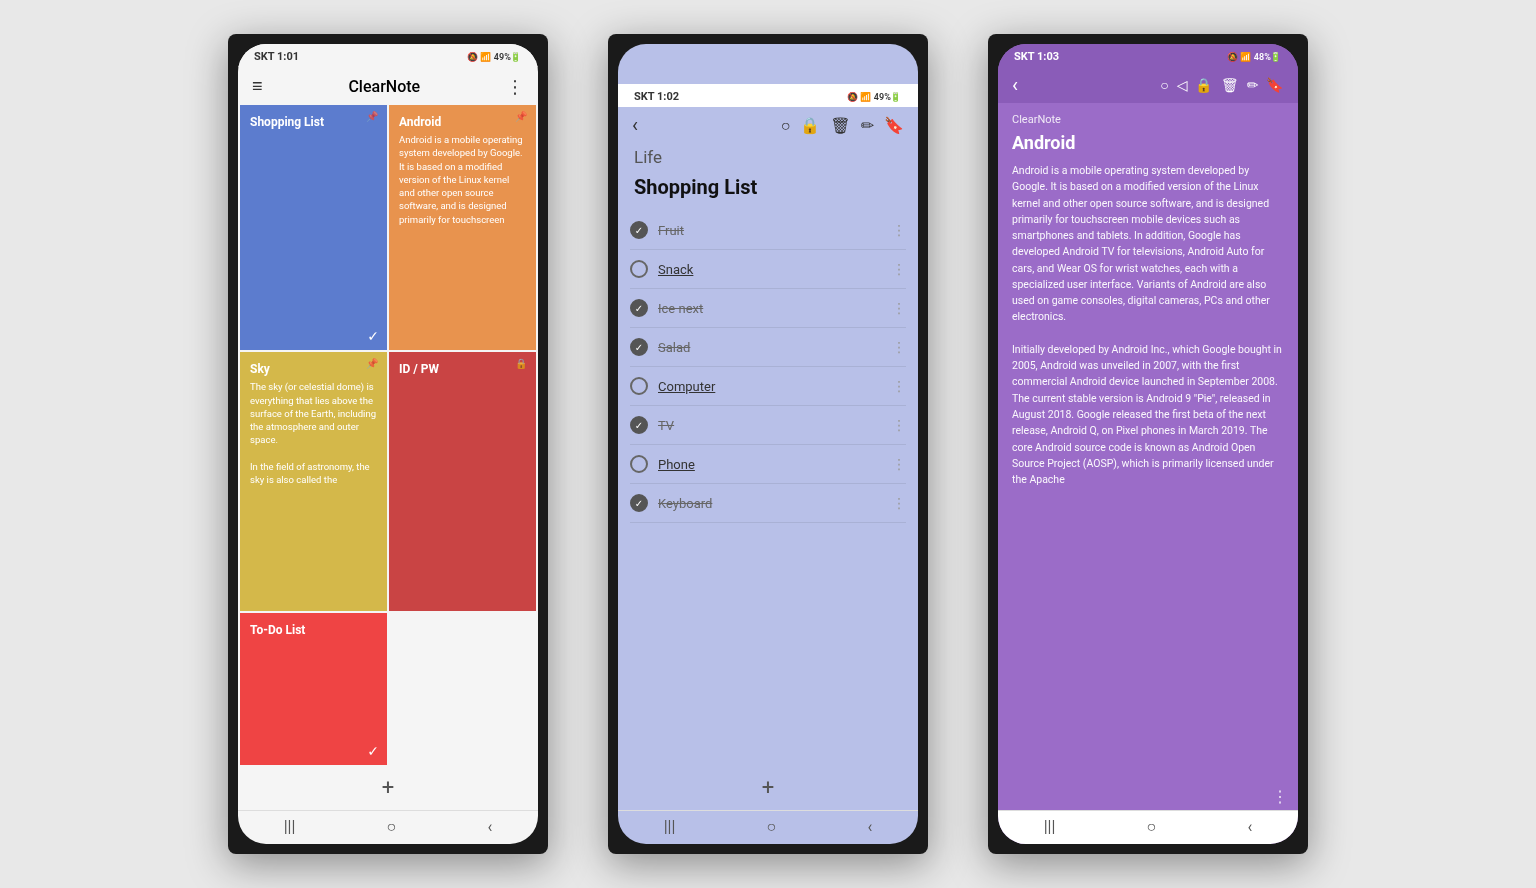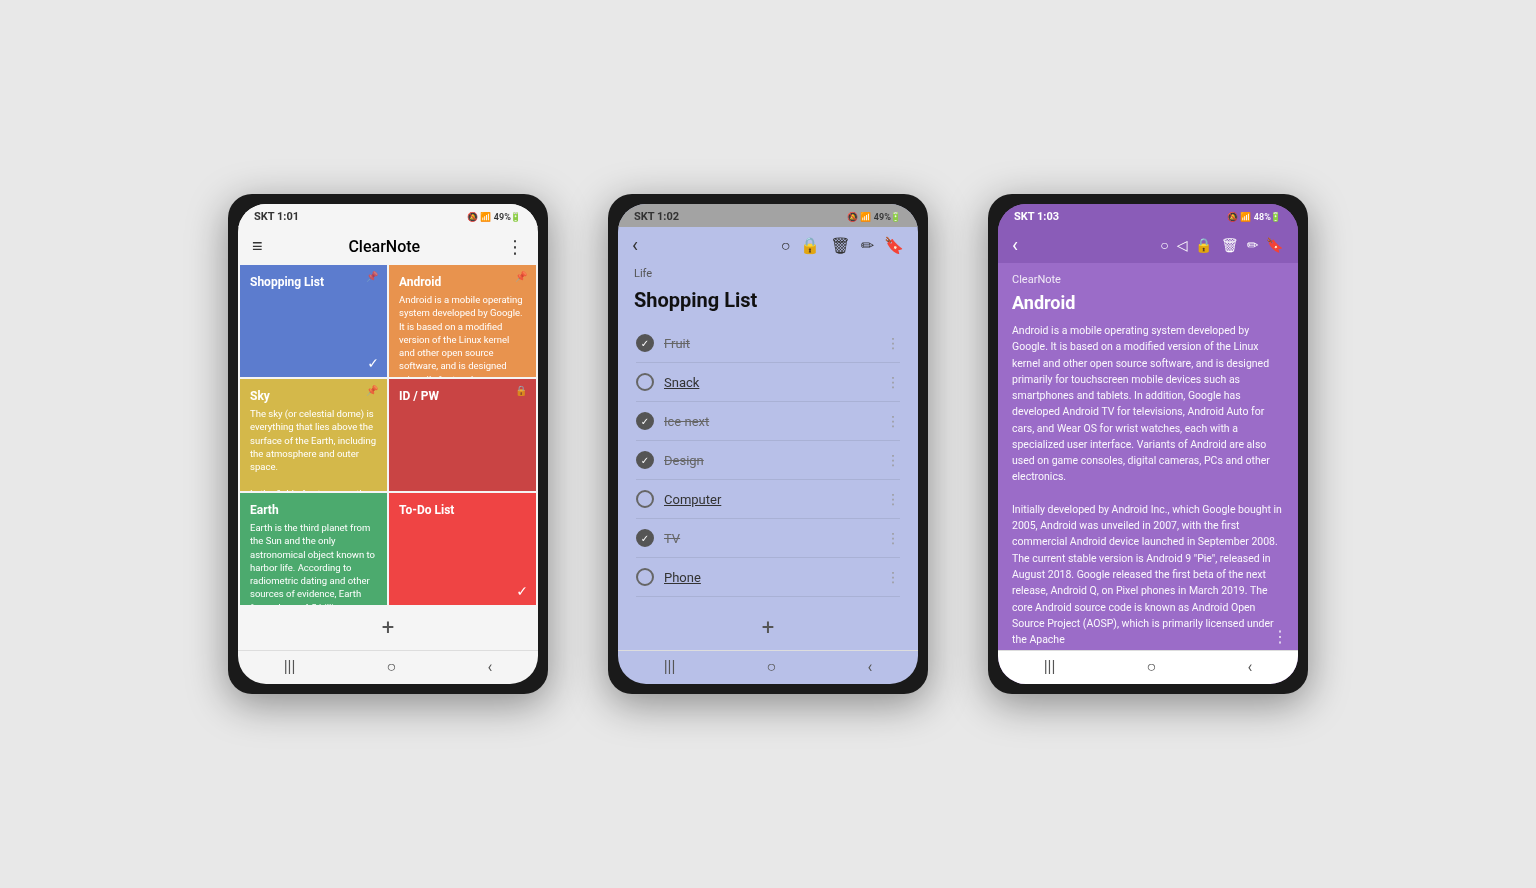--- a/index.html
+++ b/index.html
@@ -10,23 +10,23 @@
       align-items: center;
       min-height: 888px;
       width: 1536px;
       font-family: 'Roboto', Arial, sans-serif;
       gap: 60px;
     }
 
     
     .phone {
       width: 320px;
-      height: 500px;
+      height: 820px;
       background: #1a1a1a;
-      border-radius: 24px;
+      border-radius: 8px;
       padding: 10px;
       box-shadow: 0 10px 40px rgba(0,0,0,0.4);
       position: relative;
     }
 
     .phone-screen {
       width: 100%;
       height: 100%;
       background: #fff;
       border-radius: 28px;
@@ -144,21 +144,21 @@
       align-items: center;
       padding: 6px 0 8px;
       border-top: 1px solid #ddd;
       flex-shrink: 0;
     }
 
     .nav-bar span { font-size: 16px; color: #555; cursor: pointer; }
 
     
     .phone2 .phone-screen { background: #b8c0e8; }
-    .phone2 .status-bar { background: #a3a3a3; color: #333; }
+    .phone2 .status-bar { background: #ffffff; color: #333; margin-top: 40px; }
 
     .detail-app-bar {
       display: flex;
       justify-content: space-between;
       align-items: center;
       padding: 6px 14px;
       flex-shrink: 0;
     }
 
     .detail-app-bar .bar-icons {
@@ -168,35 +168,35 @@
     }
 
     .detail-app-bar .bar-icons span {
       font-size: 16px;
       color: #333;
       cursor: pointer;
     }
 
     .detail-category {
       padding: 4px 16px;
-      font-size: 11px;
+      font-size: 17px;
       color: #555;
     }
 
     .detail-title {
       padding: 4px 16px 12px;
       font-size: 20px;
       font-weight: 700;
       color: #111;
     }
 
     .checklist {
       flex: 1;
       overflow-y: auto;
-      padding: 0 18px;
+      padding: 0 12px;
     }
 
     .checklist-item {
       display: flex;
       align-items: center;
       justify-content: space-between;
       padding: 10px 0;
       border-bottom: 1px solid rgba(0,0,0,0.08);
     }
 
@@ -335,24 +335,20 @@
         <div class="note-title">Sky</div>
         <div class="note-body">The sky (or celestial dome) is everything that lies above the surface of the Earth, including the atmosphere and outer space.<br><br>In the field of astronomy, the sky is also called the</div>
       </div>
 
       <div class="note-card nc-red">
         <div class="note-pin">🔒</div>
         <div class="note-title">ID / PW</div>
         <div class="note-body"></div>
       </div>
 
-      <div class="note-card nc-green">
-        <div class="note-title">Earth</div>
-        <div class="note-body">Earth is the third planet from the Sun and the only astronomical object known to harbor life. According to radiometric dating and other sources of evidence, Earth formed over 4.5 billion years</div>
-      </div>
 
       <div class="note-card nc-teal">
         <div class="note-title">To-Do List</div>
         <div class="note-check">✓</div>
       </div>
     </div>
 
     <div class="phone1-fab">
       <span class="fab-plus">+</span>
     </div>
@@ -410,21 +406,21 @@
         <div class="item-left">
           <div class="check-circle checked"></div>
           <span class="item-text done">Ice next</span>
         </div>
         <span class="item-dots">⋮</span>
       </div>
 
       <div class="checklist-item">
         <div class="item-left">
           <div class="check-circle checked"></div>
-          <span class="item-text done">Design</span>
+          <span class="item-text done">Salad</span>
         </div>
         <span class="item-dots">⋮</span>
       </div>
 
       <div class="checklist-item">
         <div class="item-left">
           <div class="check-circle"></div>
           <span class="item-text">Computer</span>
         </div>
         <span class="item-dots">⋮</span>

